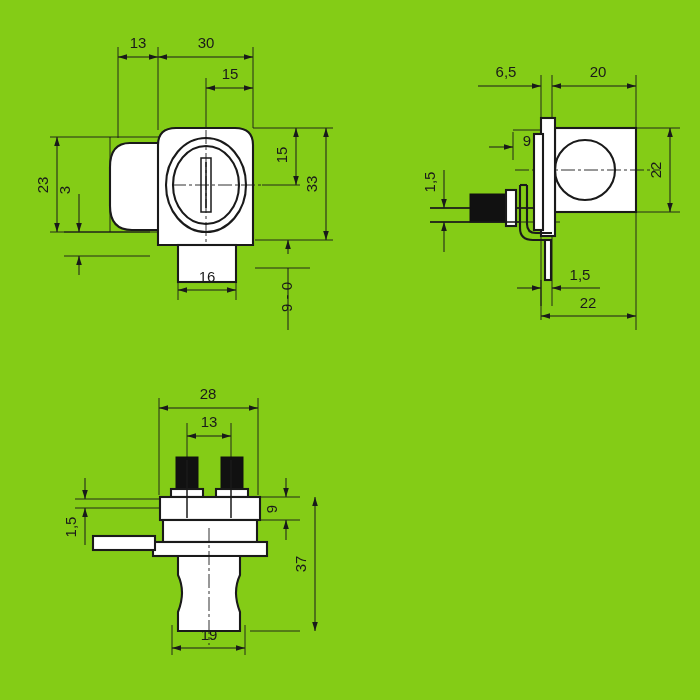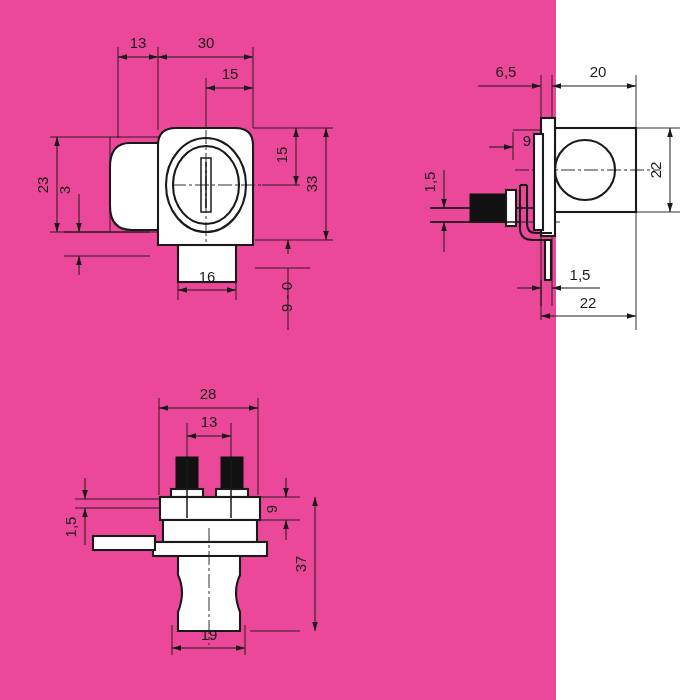--- a/index.html
+++ b/index.html
@@ -8,23 +8,23 @@
     background: #ffffff;
   }
   body {
     width: 700px;
     height: 700px;
     font-family: "Liberation Sans", sans-serif;
     overflow: hidden;
   }
   #drawing-canvas {
     position: relative;
-    width: 556px;
+    width: 700px;
     height: 700px;
-    background: #ec4899;
+    background: #84cc16;
   }
   svg.drawing {
     display: block;
     width: 700px;
     height: 700px;
   }
   .obj {
     fill: none;
     stroke: #1a1a1a;
     stroke-width: 2.1;

